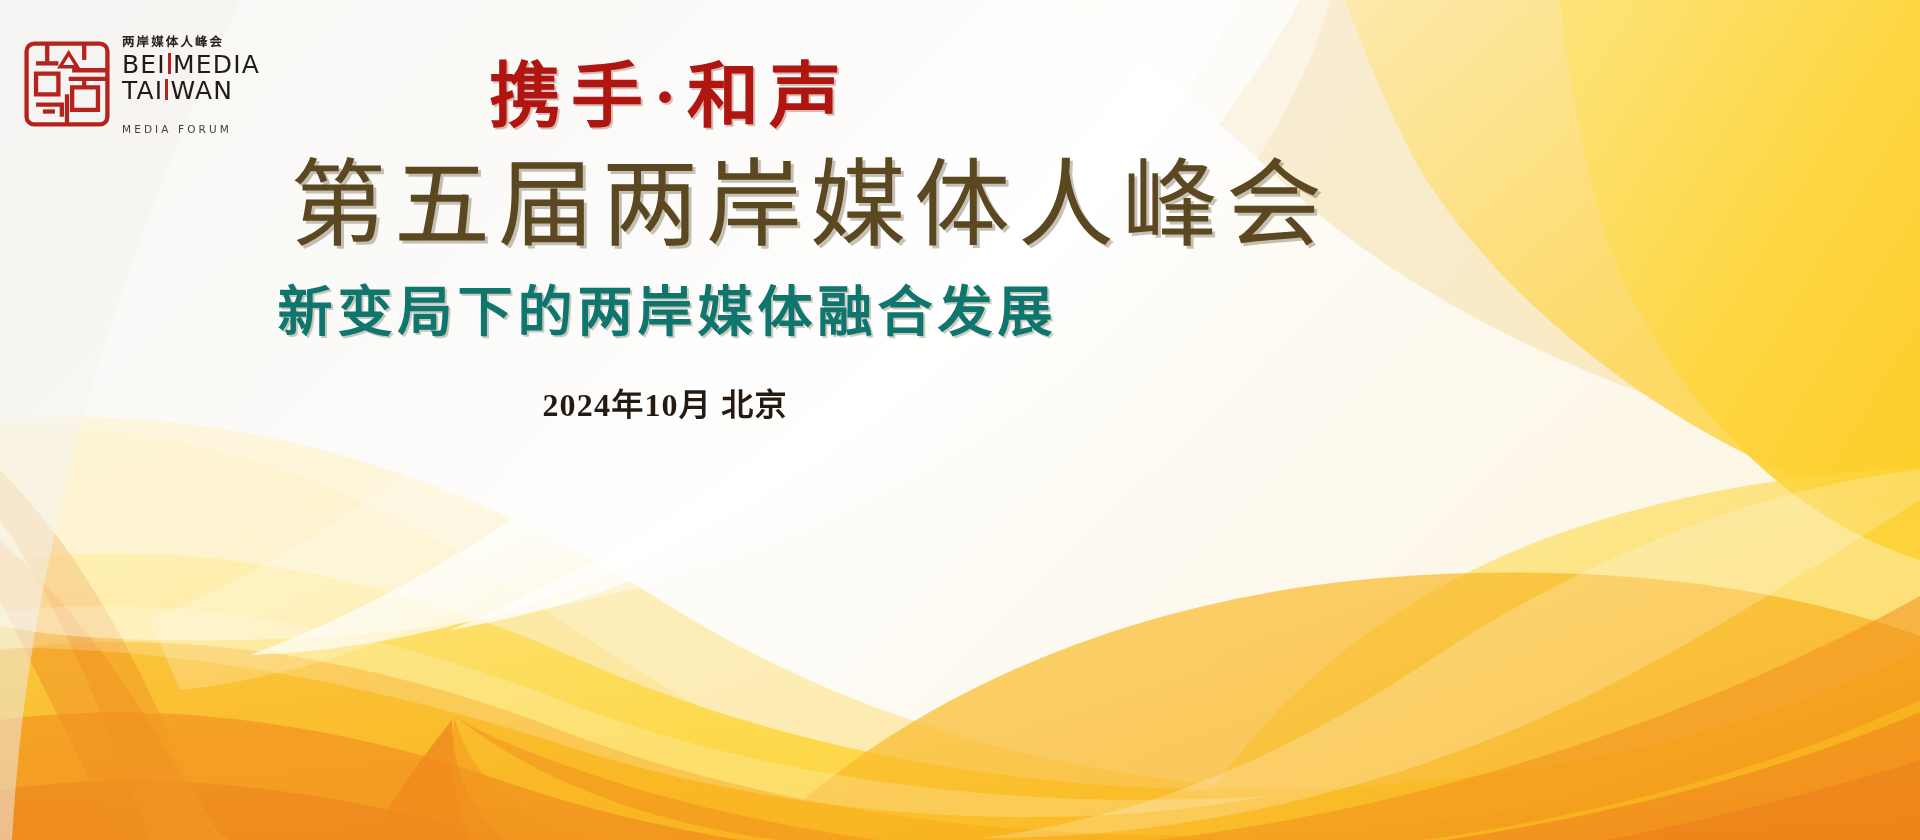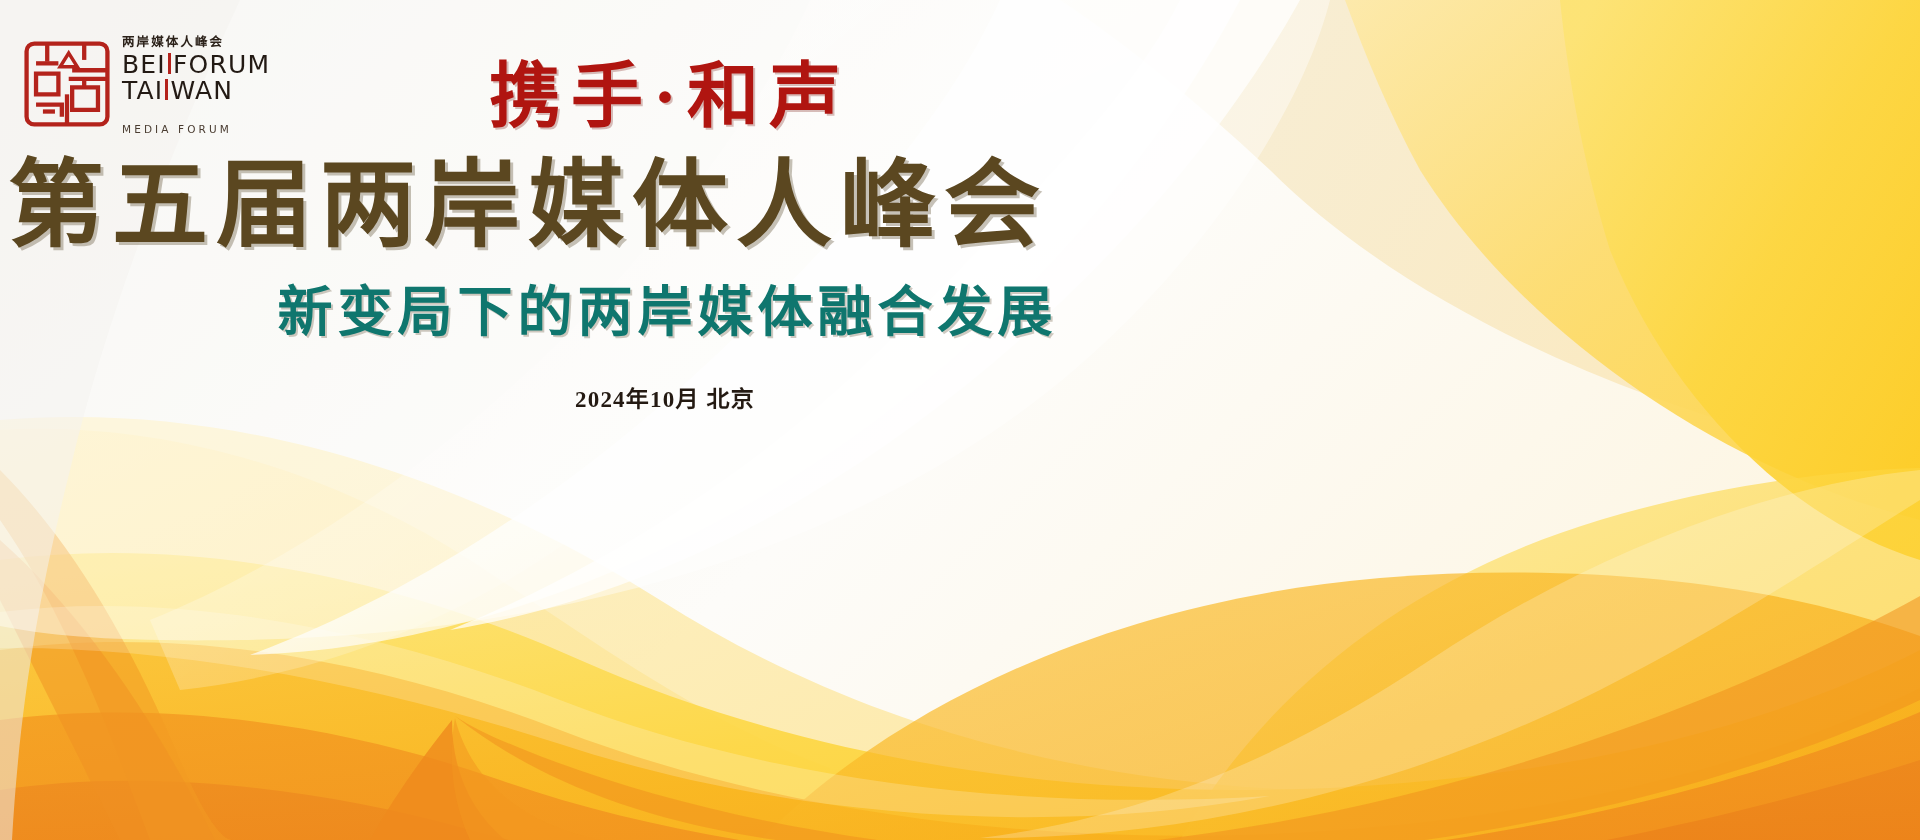--- a/index.html
+++ b/index.html
@@ -116,24 +116,24 @@
     letter-spacing: 10px;
     text-indent: 10px;
     line-height: 1.1;
     text-shadow: 2px 2px 0 rgba(120, 20, 14, 0.28);
   }
   #main-title {
     position: absolute;
     left: 0;
     top: 152px;
     width: 1330px;
-    text-align: left;
+    text-align: right;
     font-family: "Liberation Serif", "DejaVu Serif", serif;
     font-size: 96px;
-    font-weight: 700;
+    font-weight: 400;
     color: #5b4720;
     letter-spacing: 8px;
     text-indent: 8px;
     line-height: 1.12;
     text-shadow: 3px 3px 0 rgba(70, 52, 20, 0.30);
   }
   #sub-title {
     position: absolute;
     left: 0;
     top: 280px;
@@ -148,21 +148,21 @@
     line-height: 1.2;
     text-shadow: 2px 2px 0 rgba(70, 52, 20, 0.26);
   }
   #date-line {
     position: absolute;
     left: 0;
     top: 386px;
     width: 1330px;
     text-align: center;
     font-family: "Liberation Serif", "DejaVu Serif", serif;
-    font-size: 23px;
+    font-size: 32px;
     font-weight: 700;
     color: #241a12;
     letter-spacing: 1.2px;
     line-height: 1.2;
   }
 </style>
 </head>
 <body>
 
 <div id="stage">
@@ -308,21 +308,21 @@
         <path d="M70,44 L70,54"></path>
         <path d="M50,62 L50,96"></path>
       </g>
     </svg>
 
     <div id="logo-wordmark">
       <div class="wm-cn">两岸媒体人峰会</div>
       <div class="wm-latin-row">
         <span class="wm-big">BEI</span>
         <span class="wm-bar"></span>
-        <span class="wm-big">FORUM</span>
+        <span class="wm-big">MEDIA</span>
       </div>
       <div class="wm-latin-row">
         <span class="wm-big">TAI</span>
         <span class="wm-bar"></span>
         <span class="wm-big">WAN</span>
       </div>
       <div class="wm-sub">MEDIA FORUM</div>
     </div>
   </div>
 

